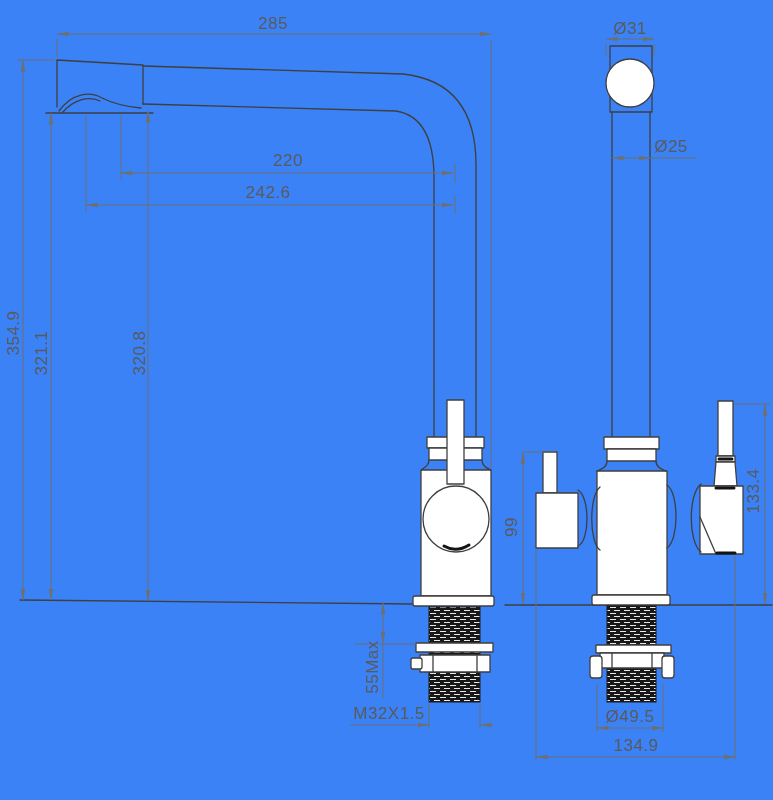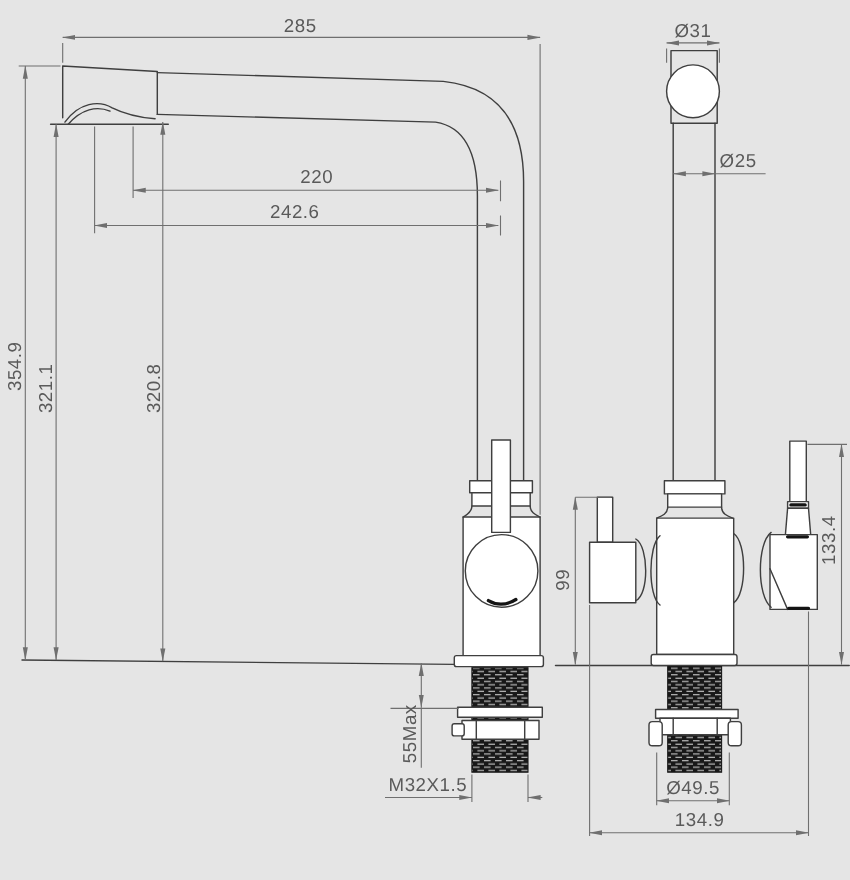--- a/index.html
+++ b/index.html
@@ -1,16 +1,16 @@
 <!DOCTYPE html>
 <html><head>
 <meta charset="utf-8">
 <style>
   html,body{margin:0;padding:0;background:#ffffff;}
-  .canvas{position:relative;width:773px;height:800px;background:#e5e5e5;overflow:hidden;}
+  .canvas{position:relative;width:773px;height:800px;background:#3b82f6;overflow:hidden;}
   svg{display:block;}
   .obj{stroke:#3f3f3f;stroke-width:1.3;fill:none;stroke-linecap:round;stroke-linejoin:round;}
   .objf{stroke:#3f3f3f;stroke-width:1.3;fill:#ffffff;stroke-linejoin:round;}
   .dim{stroke:#6f6f6f;stroke-width:1;fill:none;}
   .seal{stroke:#141414;stroke-width:3;fill:none;stroke-linecap:round;}
   .thr{fill:url(#thr);stroke:#1a1a1a;stroke-width:1;}
   text{font-family:"Liberation Sans", sans-serif;font-size:17px;fill:#5a5a5a;letter-spacing:.5px;}
   .mid{text-anchor:middle;}
 </style>
 </head>

